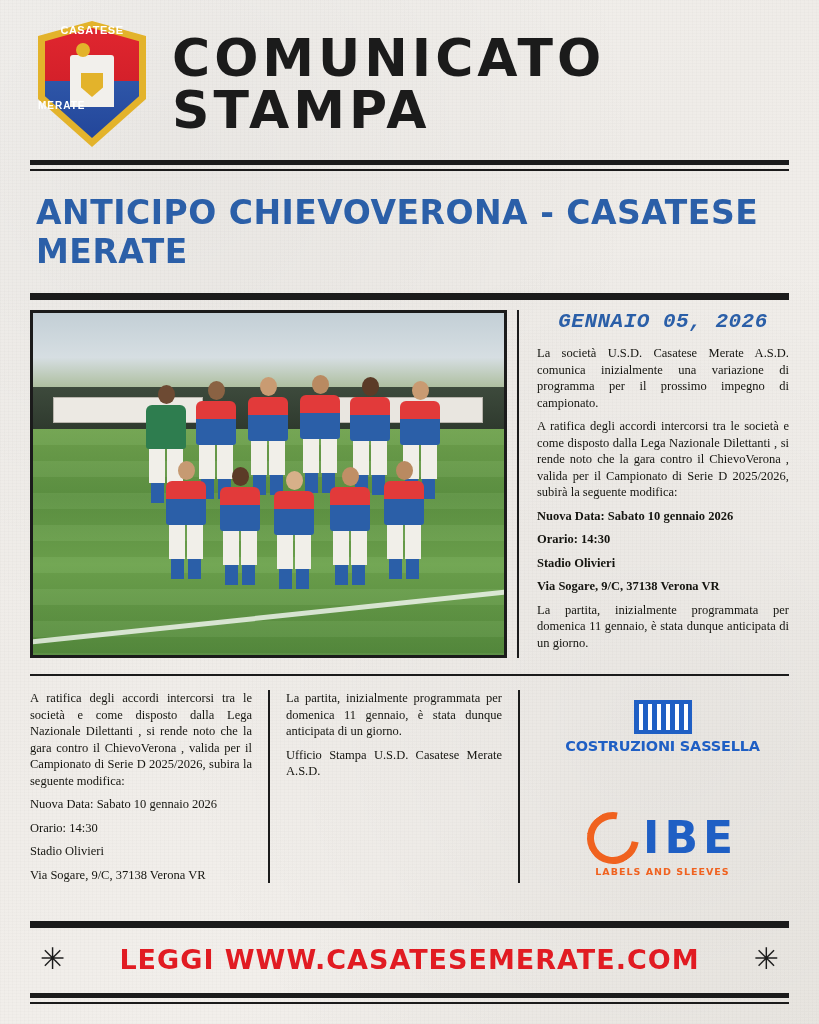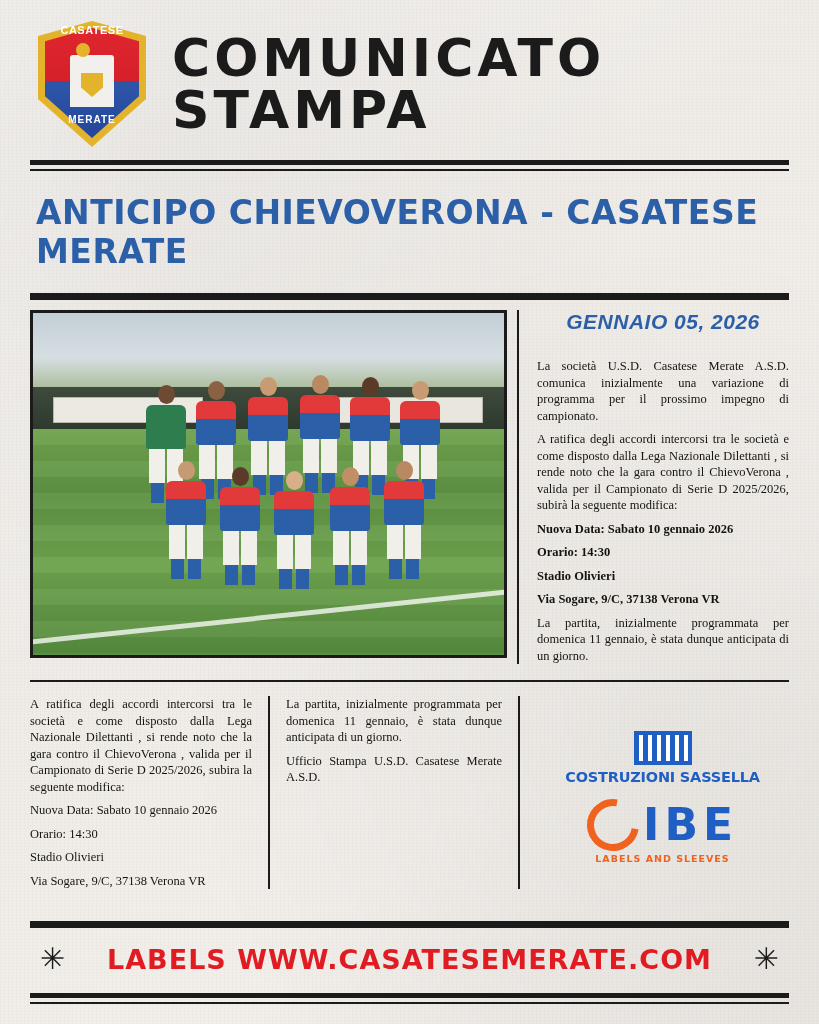--- a/index.html
+++ b/index.html
@@ -49,22 +49,22 @@
     position: absolute; left: 7px; top: 7px; right: 7px; bottom: 9px;
     background: linear-gradient(180deg, #e0262f 0%, #d4202a 48%, #2e56a8 48%, #23469a 100%);
     clip-path: polygon(50% 0%, 100% 12%, 100% 62%, 50% 100%, 0% 62%, 0% 12%);
   }
   .crest-top-text {
     position: absolute; top: 3px; left: 0; width: 100%;
     text-align: center; color: #fff;
     font-size: 11px; font-weight: bold; letter-spacing: 0.5px;
   }
   .crest-bottom-text {
-    position: absolute; bottom: 22px; left: 0; width: 100%;
-    text-align: center; color: #fff;
+    position: absolute; bottom: 36px; left: 0; width: 100%;
+    color: #fff;
     font-size: 10px; font-weight: bold; letter-spacing: 1px;
   }
   .crest-tower {
     position: absolute; left: 50%; top: 34px; transform: translateX(-50%);
     width: 44px; height: 52px;
     background: #f2f0ec;
     border-radius: 3px 3px 0 0;
   }
   .crest-tower:before {
     content: ""; position: absolute; left: 6px; top: -12px;
@@ -137,45 +137,45 @@
   }
   .p-head { width: 17px; height: 19px; border-radius: 50%; margin: 0 auto; }
   .p-body { width: 40px; height: 44px; border-radius: 6px 6px 3px 3px; margin: 1px auto 0; }
   .p-legs { width: 34px; height: 34px; margin: 0 auto;
     background: linear-gradient(90deg,#f1efe9 46%, rgba(0,0,0,0) 46%, rgba(0,0,0,0) 54%, #f1efe9 54%); }
   .p-socks { width: 30px; height: 20px; margin: 0 auto;
     background: linear-gradient(90deg,#2b5fa8 42%, rgba(0,0,0,0) 42%, rgba(0,0,0,0) 58%, #2b5fa8 58%); }
 
   .text-col { flex: 1; padding-left: 18px; border-left: 2px solid #1b1b1b; }
   .date-line {
-    font-family: Liberation Sans, sans-serif;
+    font-family: Liberation Mono, monospace;
     font-weight: bold; font-style: italic;
     font-size: 21px; color: #2b5fa8;
     text-align: center; letter-spacing: 0.5px;
-    margin-bottom: 24px;
+    margin-bottom: 12px;
   }
   .serif-p {
     font-family: "Liberation Serif", serif;
     font-size: 12.5px; line-height: 1.32;
     color: #14140f; text-align: justify;
   }
   .serif-p + .serif-p { margin-top: 7px; }
   .serif-b { font-weight: bold; }
 
   
   .lower {
     display: flex;
     margin-top: 16px;
     border-top: 2px solid #1b1b1b;
     padding-top: 14px;
   }
   .low-col-1 { width: 240px; padding-right: 16px; border-right: 2px solid #1b1b1b; }
   .low-col-2 { width: 250px; padding: 0 16px; border-right: 2px solid #1b1b1b; }
   .low-col-3 { flex: 1; padding-left: 16px; display:flex; flex-direction: column;
-               align-items: center; justify-content: center; }
+               align-items: center; justify-content: flex-start; gap: 44px; }
 
   .spon-sassella { margin-top: 10px; text-align:center; }
   .sass-bars {
     width: 58px; height: 34px; margin: 0 auto 4px;
     background:
       repeating-linear-gradient(90deg, #1f5fc4 0 5px, #ffffff 5px 9px);
     border-top: 4px solid #1f5fc4;
     border-bottom: 4px solid #1f5fc4;
   }
   .sass-text {
@@ -375,21 +375,21 @@
       </div>
     </div>
 
     <div class="footer">
       <div class="rule-group">
         <div class="rule-thin"></div>
         <div class="rule-thick"></div>
       </div>
       <div class="footer-bar">
         <span class="star star-l">✳</span>
-        <span class="footer-text">LABELS WWW.CASATESEMERATE.COM</span>
+        <span class="footer-text">LEGGI WWW.CASATESEMERATE.COM</span>
         <span class="star star-r">✳</span>
       </div>
       <div class="rule-group">
         <div class="rule-thick"></div>
         <div class="rule-thin"></div>
       </div>
     </div>
 
   </div>
 </div>

